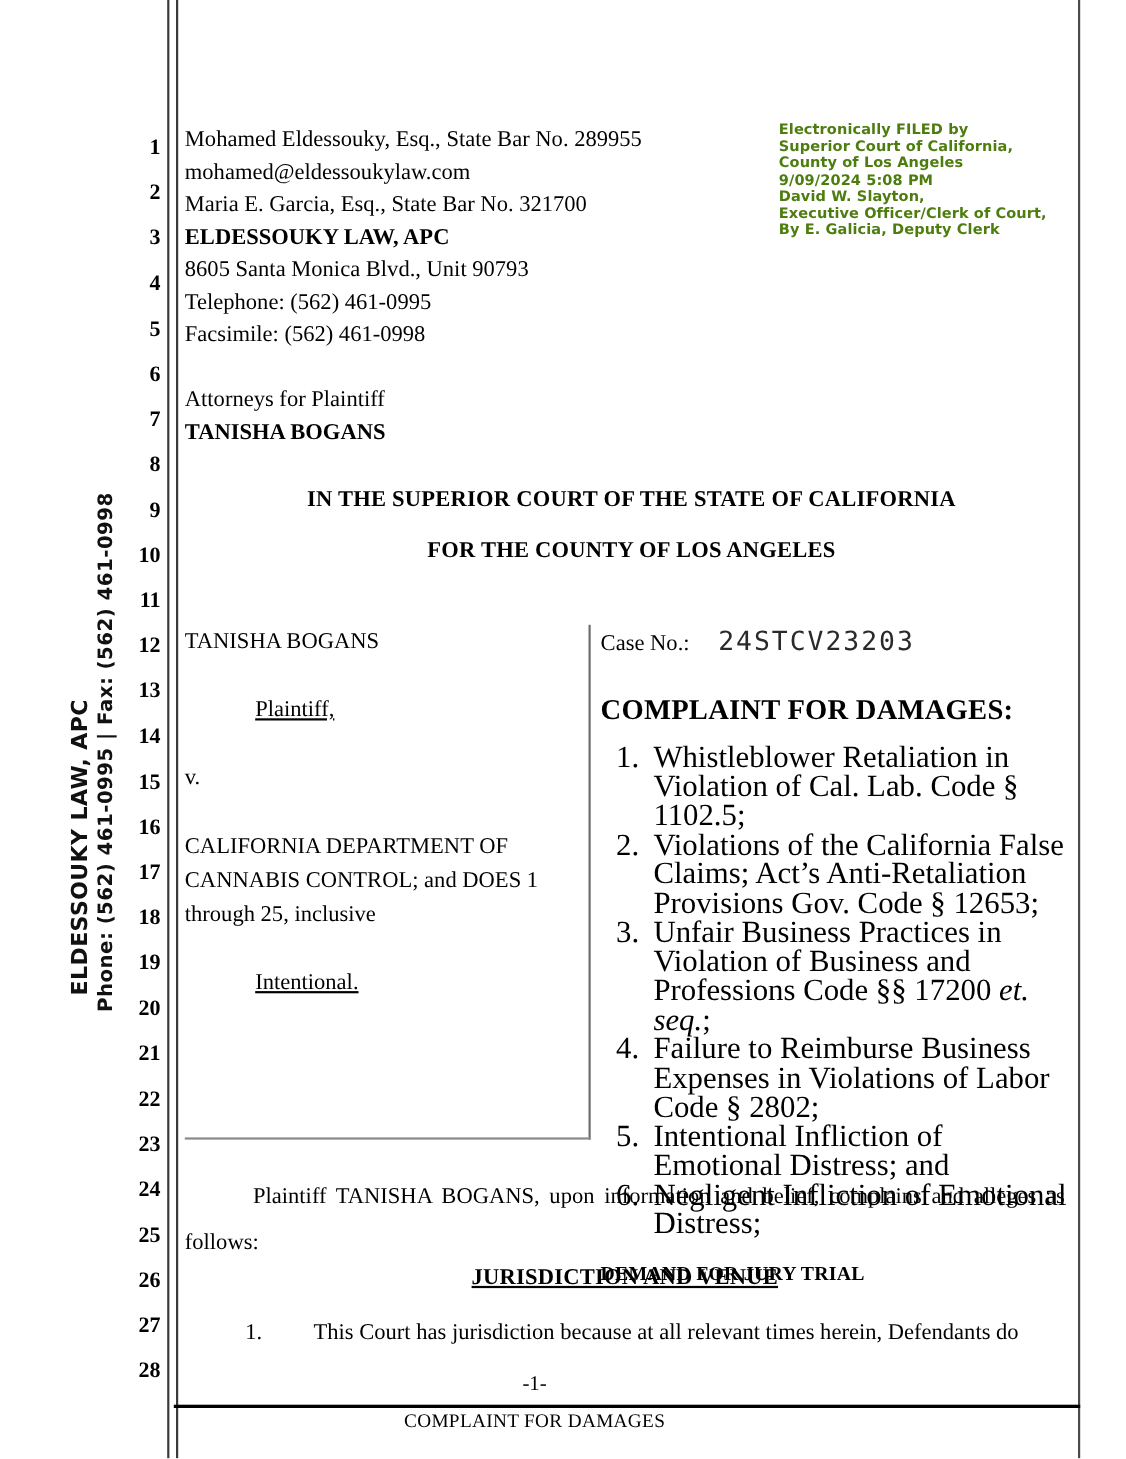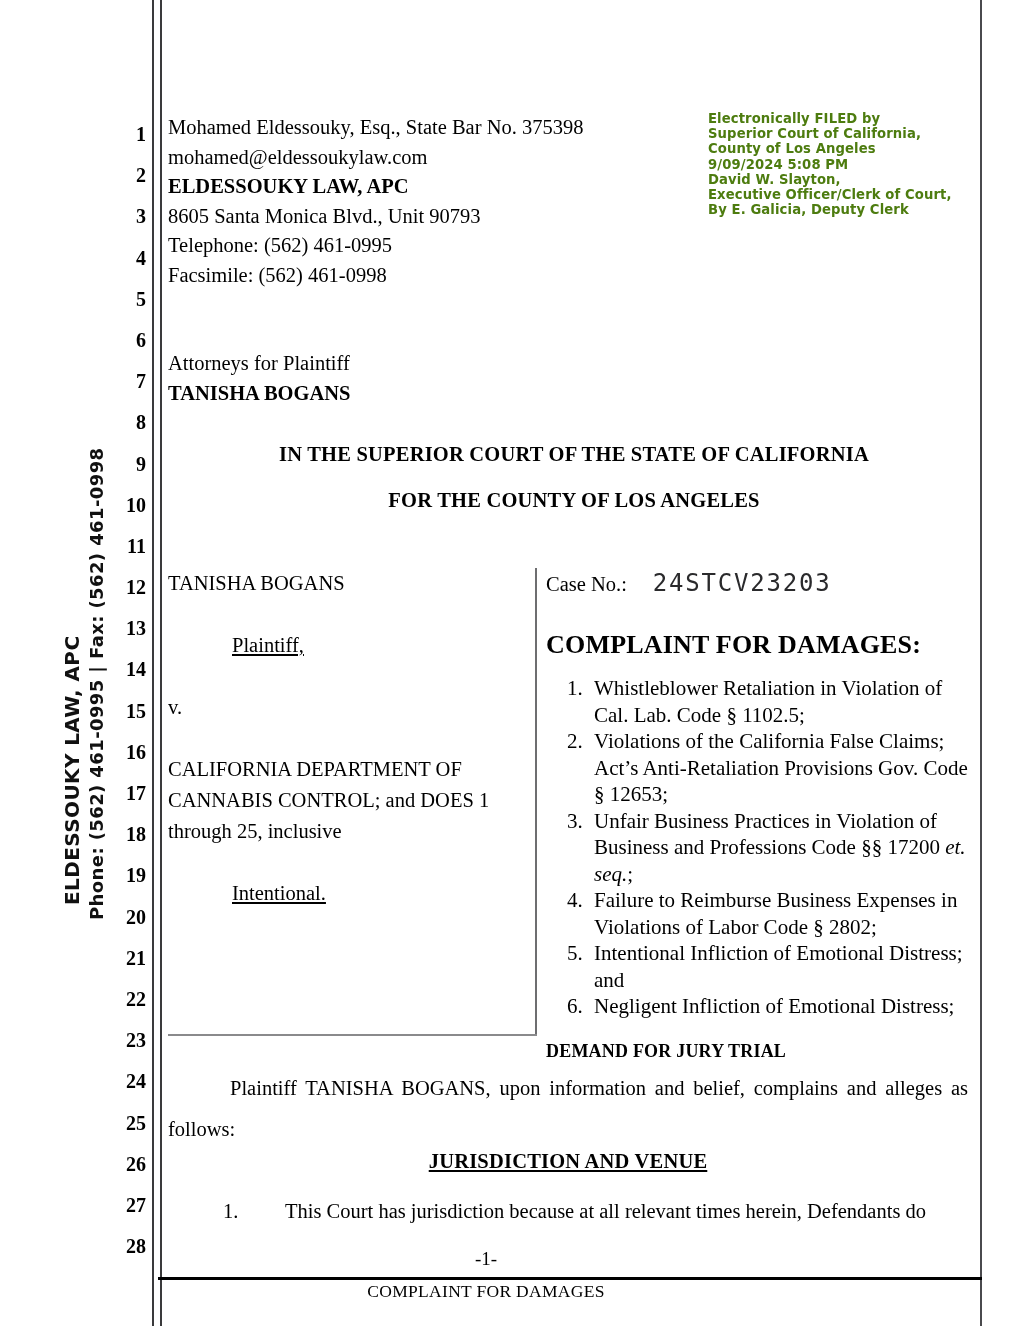--- a/index.html
+++ b/index.html
@@ -190,21 +190,21 @@
   }
   .cap-complaint-title {
     margin-top: 30px;
     font-weight: bold;
     font-size: 26px;
     letter-spacing: 0.2px;
   }
   .cap-list {
     margin: 15px 0 0 0;
     padding-left: 42px;
-    font-size: 21px;
+    font-size: 28px;
     line-height: 26.5px;
   }
   .cap-list li { margin-bottom: 0px; padding-left: 6px; }
   .cap-list i { font-style: italic; }
   .cap-demand {
     margin-top: 21px;
     font-weight: bold;
     font-size: 18px;
     letter-spacing: 0.2px;
   }
@@ -311,22 +311,23 @@
       <div class="linenum">24</div>
       <div class="linenum">25</div>
       <div class="linenum">26</div>
       <div class="linenum">27</div>
       <div class="linenum">28</div>
     </div>
 
   <div class="content">
 
     <div class="hdr-block" id="hdrblock">
-        <div>Mohamed Eldessouky, Esq., State Bar No. 375398</div>
+        <div>Mohamed Eldessouky, Esq., State Bar No. 289955</div>
         <div>mohamed@eldessoukylaw.com</div>
+        <div>Maria E. Garcia, Esq., State Bar No. 321700</div>
         <div class="b">ELDESSOUKY LAW, APC</div>
         <div>8605 Santa Monica Blvd., Unit 90793</div>
         <div>Telephone: (562) 461-0995</div>
         <div>Facsimile:  (562) 461-0998</div>
       </div>
 
     <div class="attn-block">
       <div>Attorneys for Plaintiff</div>
       <div class="b">TANISHA BOGANS</div>
     </div>

